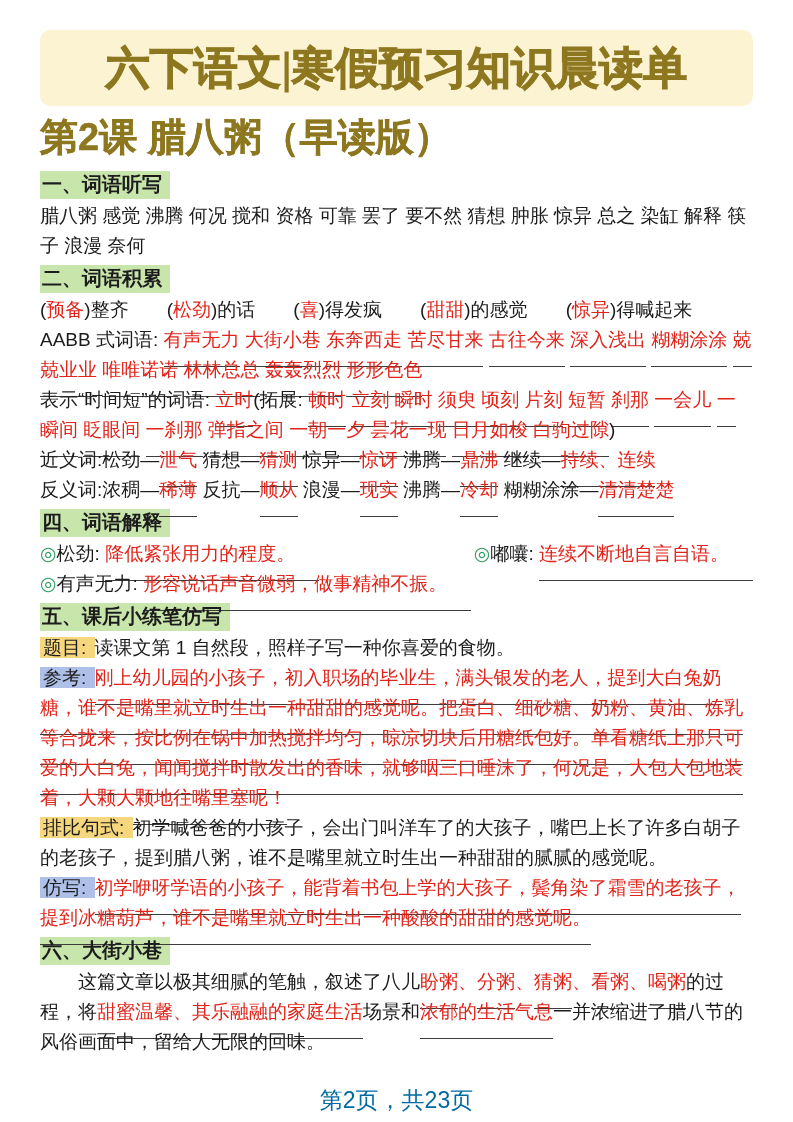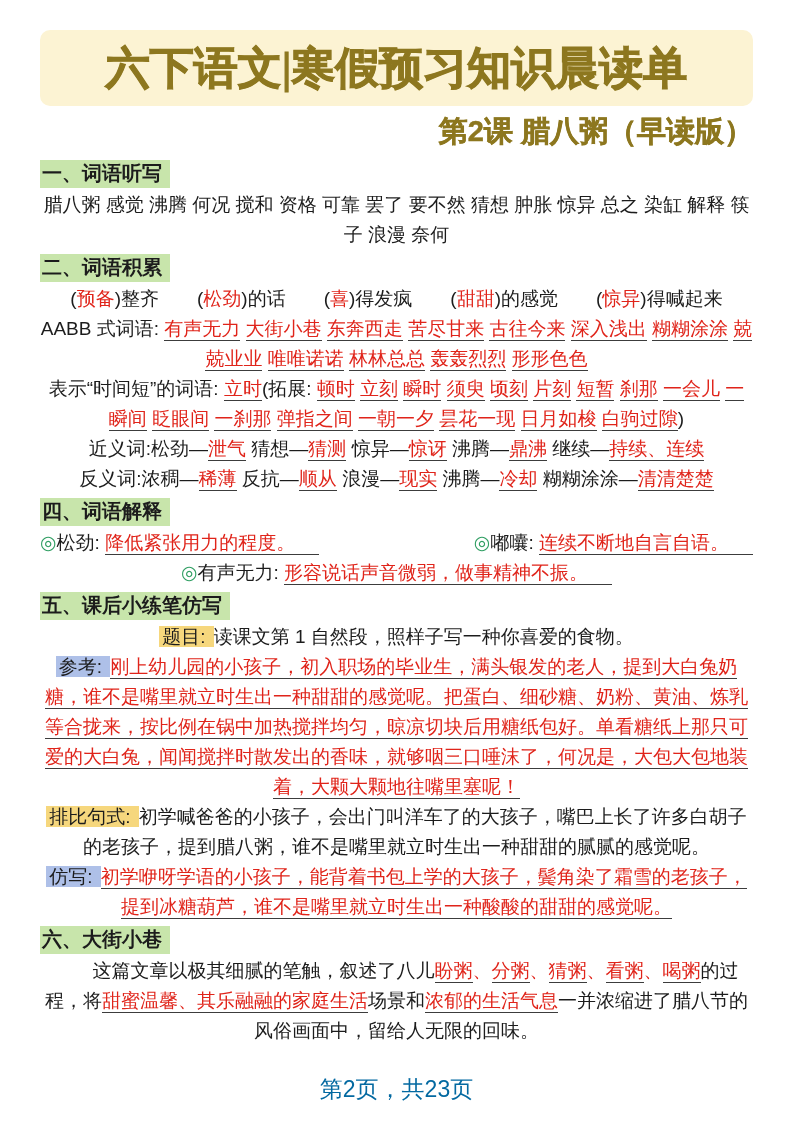--- a/index.html
+++ b/index.html
@@ -21,32 +21,32 @@
   }
   .page{width:793px;height:1084px;padding:30px 40px 0 40px;background:#fff;}
   .title-banner{
     width:100%;height:76px;background:var(--title-bg);border-radius:10px;
     display:flex;align-items:center;justify-content:center;
     font-size:44px;font-weight:900;color:var(--olive);letter-spacing:0px;
     font-family:"Liberation Serif","DejaVu Serif",serif;
     -webkit-text-stroke:1px var(--olive);
   }
   .subtitle{
-    margin-top:6px;text-align:right;font-size:29px;font-weight:900;color:var(--olive);
+    margin-top:6px;text-align:left;font-size:38px;font-weight:900;color:var(--olive);
     -webkit-text-stroke:0.5px var(--olive);
   }
-  .content{margin-top:8px;font-size:19px;line-height:30px;text-align:center;}
+  .content{margin-top:8px;font-size:19px;line-height:30px;}
   .sec-h{
     width:max-content;background:var(--green-bg);font-weight:700;font-size:20px;
     padding:0 8px 1px 2px;margin:4px 0 2px 0;line-height:27px;
   }
   p.line{margin:0;}
   p.indent{text-indent:2em;}
   .seg-r{color:var(--red);}
-  .seg-u{color:var(--red);border-bottom:1.6px solid #3c3c3c;padding-bottom:1px;}
+  .seg-u{color:var(--red);border-bottom:1.6px solid #3c3c3c;padding-bottom:16px;}
   .seg-ue{padding-right:24px;}
   .seg-g{color:var(--green-sym);}
   .seg-label{padding:0 3px;margin-top:12px;}
   .seg-ly{background:var(--yellow-bg);}
   .seg-lb{background:var(--blue-bg);}
   .defs-row{display:flex;justify-content:space-between;}
   .footer{margin-top:28px;text-align:center;font-size:23px;color:#0369a1;}
 </style>
 </head>
 <body>

